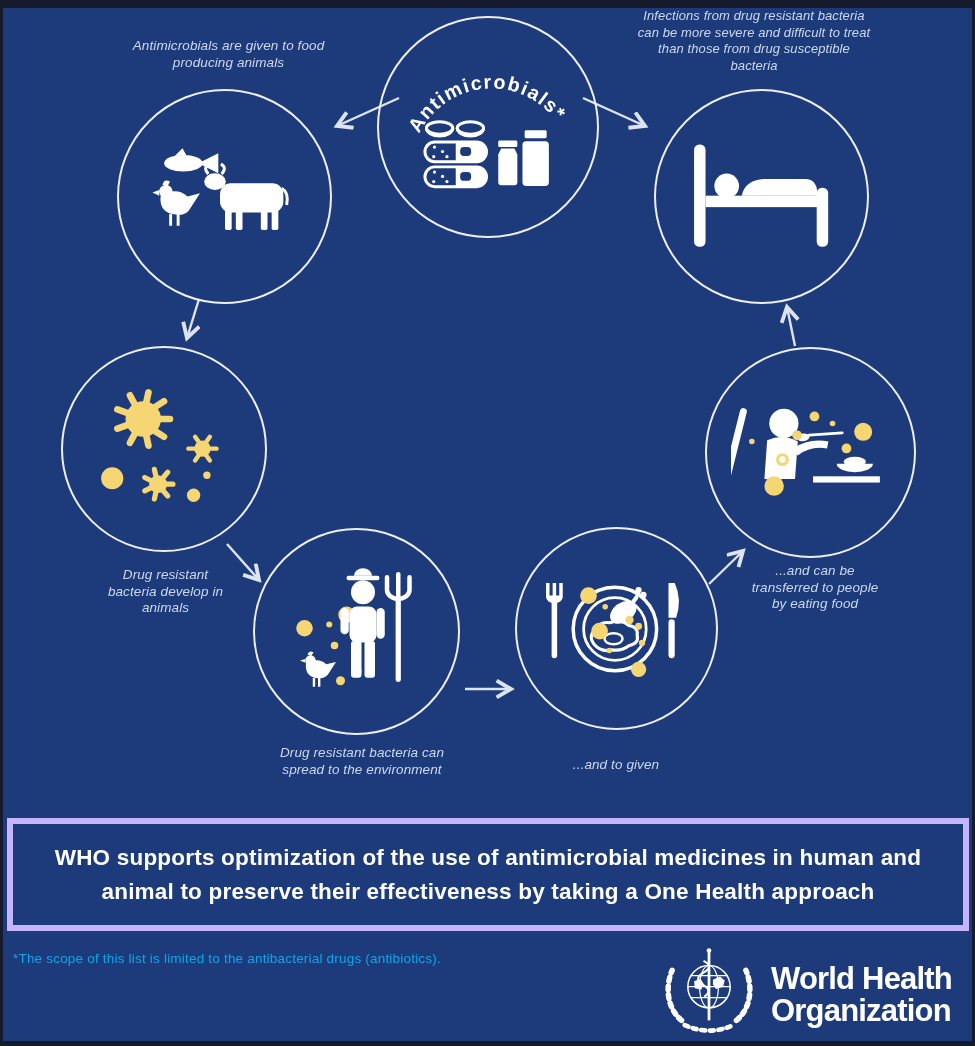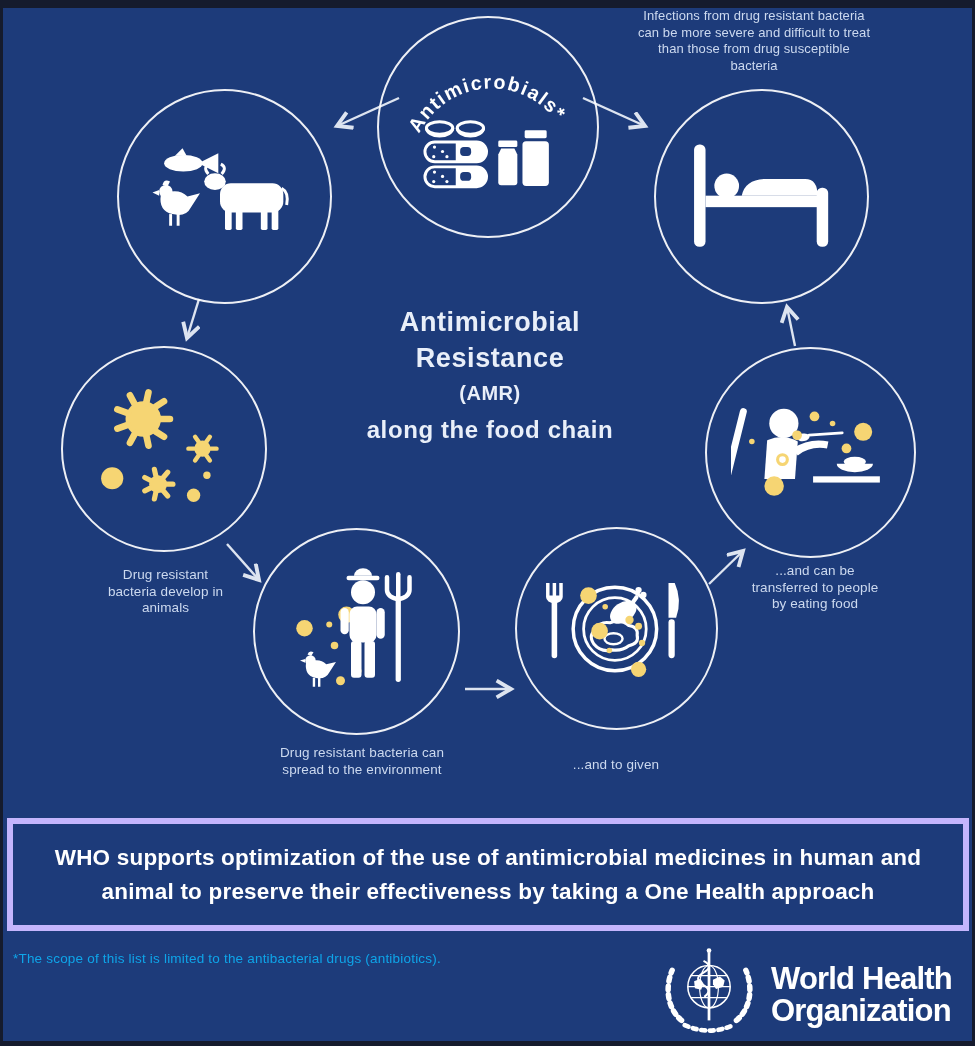--- a/index.html
+++ b/index.html
@@ -9,21 +9,21 @@
     border:solid #151b2d;border-width:8px 3px 5px 3px;
     overflow:hidden;
     font-family:"Liberation Sans",sans-serif;
   }
   .circle{
     position:absolute;border:2.5px solid rgba(255,255,255,.92);border-radius:50%;
     display:flex;align-items:center;justify-content:center;box-sizing:border-box;
   }
   .caption{
     position:absolute;color:#ccd9ef;font-size:13.5px;line-height:16.5px;
-    text-align:center;font-weight:500;letter-spacing:.1px;
+    text-align:center;font-weight:500;letter-spacing:.1px;font-style:italic;
   }
   .arrows{position:absolute;left:0;top:0;width:969px;height:1033px;pointer-events:none;}
   .center-title{position:absolute;left:308px;top:296px;width:358px;text-align:center;color:#e9eff9;}
   .ct-l1,.ct-l2{font-size:27px;font-weight:bold;line-height:36px;letter-spacing:.6px;}
   .ct-l3{font-size:20px;font-weight:bold;line-height:34px;letter-spacing:.5px;}
   .ct-l4{font-size:24px;font-weight:bold;line-height:40px;letter-spacing:.6px;}
   .banner{
     position:absolute;left:4px;top:810px;width:962px;height:113px;box-sizing:border-box;
     border:6px solid #c4b5fd;display:flex;align-items:center;justify-content:center;
   }
@@ -54,20 +54,21 @@
       <line x1="396" y1="90" x2="334" y2="118" marker-end="url(#ah)"></line>
       <line x1="580" y1="90" x2="642" y2="118" marker-end="url(#ah)"></line>
       <line x1="196" y1="291" x2="184" y2="330" marker-end="url(#ah)"></line>
       <line x1="224" y1="536" x2="256" y2="572" marker-end="url(#ah)"></line>
       <line x1="462" y1="681" x2="508" y2="681" marker-end="url(#ah)"></line>
       <line x1="706" y1="576" x2="740" y2="543" marker-end="url(#ah)"></line>
       <line x1="792" y1="338" x2="784" y2="299" marker-end="url(#ah)"></line>
     </g>
   </svg>
 
+  <div class="caption" style="left:118px;top:30px;width:215px;">Antimicrobials are given to food producing animals</div>
 
   <div class="caption" style="left:630px;top:0px;width:242px;font-size:13px;">Infections from drug resistant bacteria can be more severe and difficult to treat than those from drug susceptible bacteria</div>
 
   <div class="circle" style="left:374px;top:8px;width:222px;height:222px;">
     <svg class="arc-label-svg" viewBox="0 0 222 222">
       <defs>
           <path id="arcT" d="M 32,132 A 82,82 0 0 1 190,132" fill="none"></path>
         </defs>
       <text font-size="20" font-weight="bold" fill="#ffffff" letter-spacing="1.5" font-family="Liberation Sans, sans-serif">
         <textPath href="#arcT" startOffset="50%" text-anchor="middle">Antimicrobials*</textPath>
@@ -271,26 +272,20 @@
         <circle cx="90" cy="103" r="12"></circle>
         <circle cx="146" cy="96" r="5"></circle>
         <circle cx="151" cy="120" r="4.5"></circle>
         <circle cx="146" cy="158" r="11"></circle>
         <circle cx="104" cy="131" r="4"></circle>
         <circle cx="133" cy="87" r="6"></circle>
       </g>
     </svg>
   </div>
 
-  <div class="center-title">
-    <div class="ct-l1">Antimicrobial</div>
-    <div class="ct-l2">Resistance</div>
-    <div class="ct-l3">(AMR)</div>
-    <div class="ct-l4">along the food chain</div>
-  </div>
 
   <div class="caption" style="left:95px;top:559px;width:135px;">Drug resistant bacteria develop in animals</div>
   <div class="caption" style="left:256px;top:737px;width:206px;">Drug resistant bacteria can spread to the environment</div>
   <div class="caption" style="left:527px;top:749px;width:172px;">...and to given</div>
   <div class="caption" style="left:746px;top:555px;width:132px;">...and can be transferred to people by eating food</div>
 
   <div class="banner">
     <div class="banner-text">WHO supports optimization of the use of antimicrobial medicines in human and animal to preserve their effectiveness by taking a One Health approach</div>
   </div>
 

